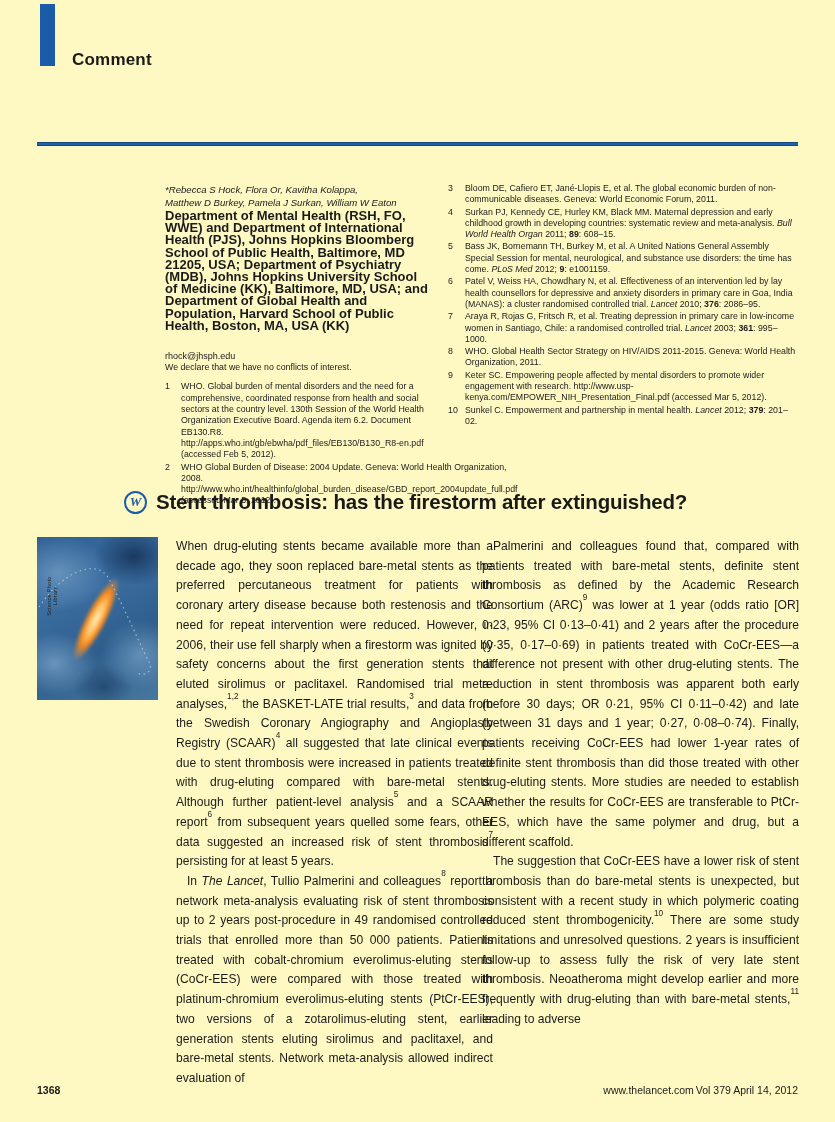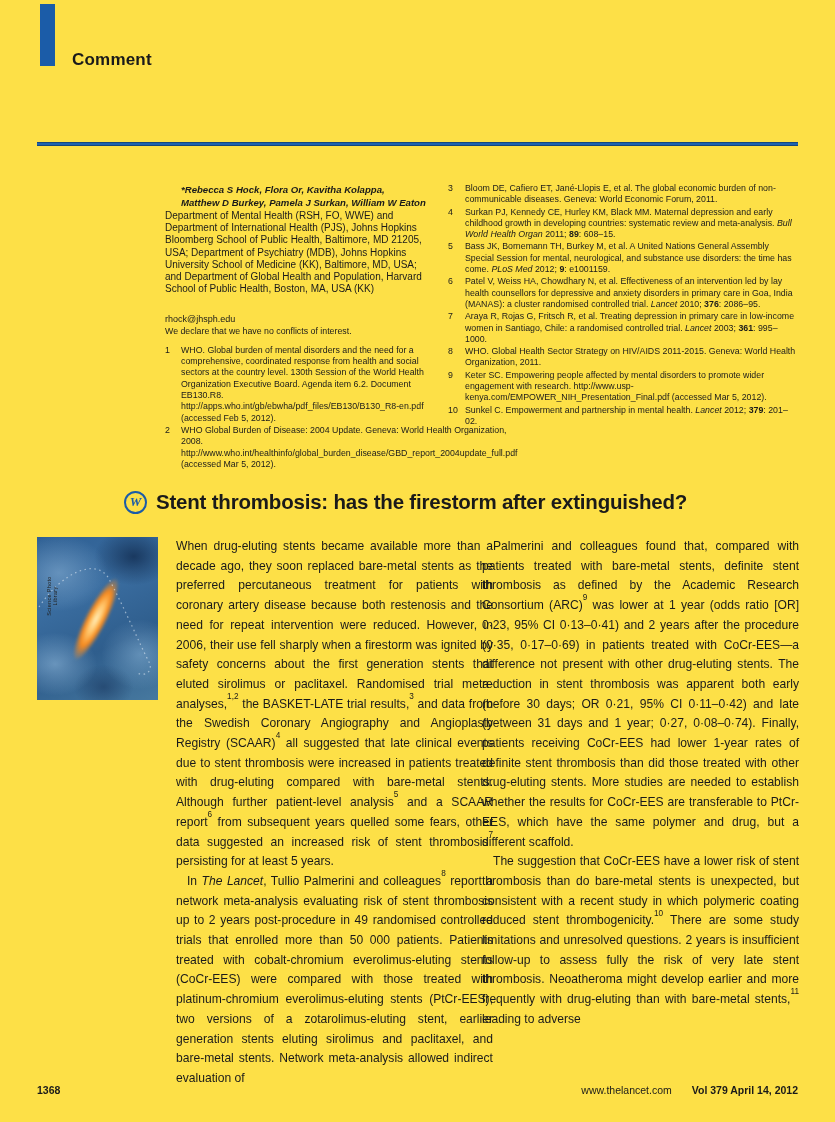--- a/index.html
+++ b/index.html
@@ -1,30 +1,30 @@
 <!DOCTYPE html>
 <html><head>
 <meta charset="utf-8">
 <style>
   * { margin:0; padding:0; box-sizing:border-box; }
   html,body { background:#888; }
   body { font-family:"Liberation Sans", sans-serif; }
   #page {
-    position:relative; width:835px; height:1122px; background:#fde047;
+    position:relative; width:835px; height:1122px; background:#fef9c3;
     margin:0 auto; overflow:hidden; color:#231f20;
   }
   
   .corner-block { position:absolute; left:40px; top:4px; width:15px; height:62px; background:#1b5ca8; }
   .section-label { position:absolute; left:72px; top:50px; font-size:17px; font-weight:bold; letter-spacing:.2px; color:#1a1a1a; }
   .top-rule { position:absolute; left:37px; top:142px; width:761px; height:4px; background:#1e62ae; border-top:1px solid #14477f; border-bottom:1px solid #14477f; }
 
   
   .authors-col { position:absolute; left:165px; top:183px; width:263px; }
-  .author-names { font-size:9.6px; line-height:13px; font-style:italic; font-weight:bold; color:#1a1a1a;margin-left:16px; }
-  .affiliations { font-size:10px; line-height:12.2px; color:#1a1a1a; margin-top:1px; }
+  .author-names { font-size:9.6px; line-height:13px; font-style:italic; font-weight:normal; color:#1a1a1a; }
+  .affiliations { font-size:13px; line-height:12.2px; color:#1a1a1a; margin-top:1px;font-weight:bold; }
   .email { font-size:9px; line-height:12.2px; color:#1a1a1a;margin-top:18px; }
   .conflicts { font-size:8.8px; line-height:11.2px; color:#1a1a1a; }
   .refs { margin-top:8px; }
   .ref { display:flex; font-size:8.8px; line-height:11.3px; color:#1a1a1a; margin-bottom:1px; }
   .ref-num { flex:0 0 16px; }
   .ref-text { flex:1; }
   .refs-right { position:absolute; left:448px; top:183px; width:350px; }
   .refs-right .ref-num { flex:0 0 17px; }
 
   
@@ -66,21 +66,21 @@
   .body-left { left:176px; }
   .body-right { left:482px; }
   .para { text-align:justify; }
   .para.indent { text-indent:11px; }
   .para sup { font-size:68%; position:relative; top:-.45em; line-height:0; }
 
   
   .footer-left { position:absolute; left:37px; top:1084px; font-size:10.5px; font-weight:bold; color:#1a1a1a; }
   .footer-right { position:absolute; right:37px; top:1084px; font-size:10.5px; color:#1a1a1a; }
   .footer-right .plain { font-weight:normal; }
-  .footer-right .bold { font-weight:bold; margin-left:20px; }
+  .footer-right .bold { font-weight:normal; margin-left:2px; }
 </style>
 </head>
 <body>
 
 <div id="page">
 
   <div class="corner-block"></div>
   <div class="section-label">Comment</div>
   <div class="top-rule"></div>
 

